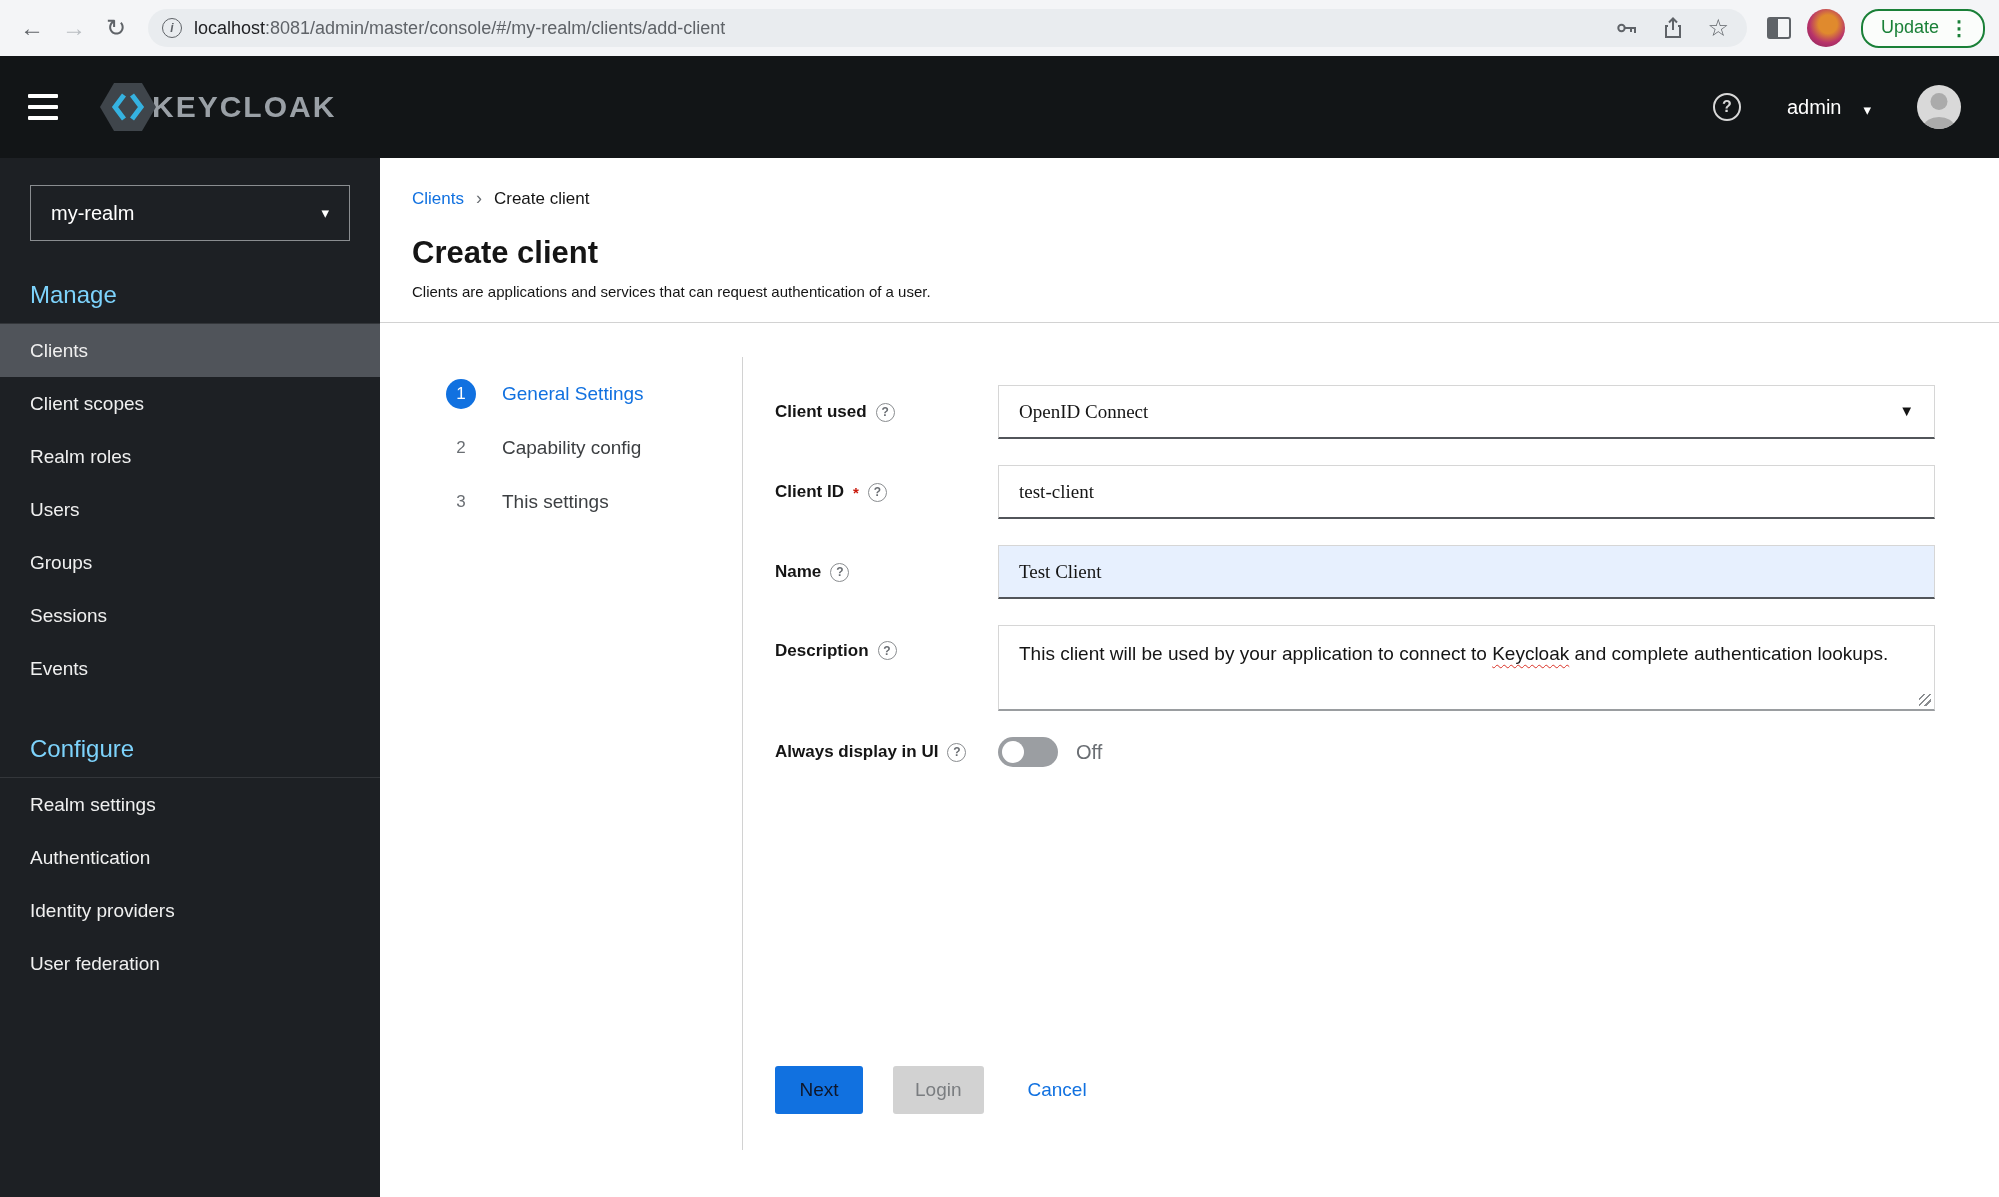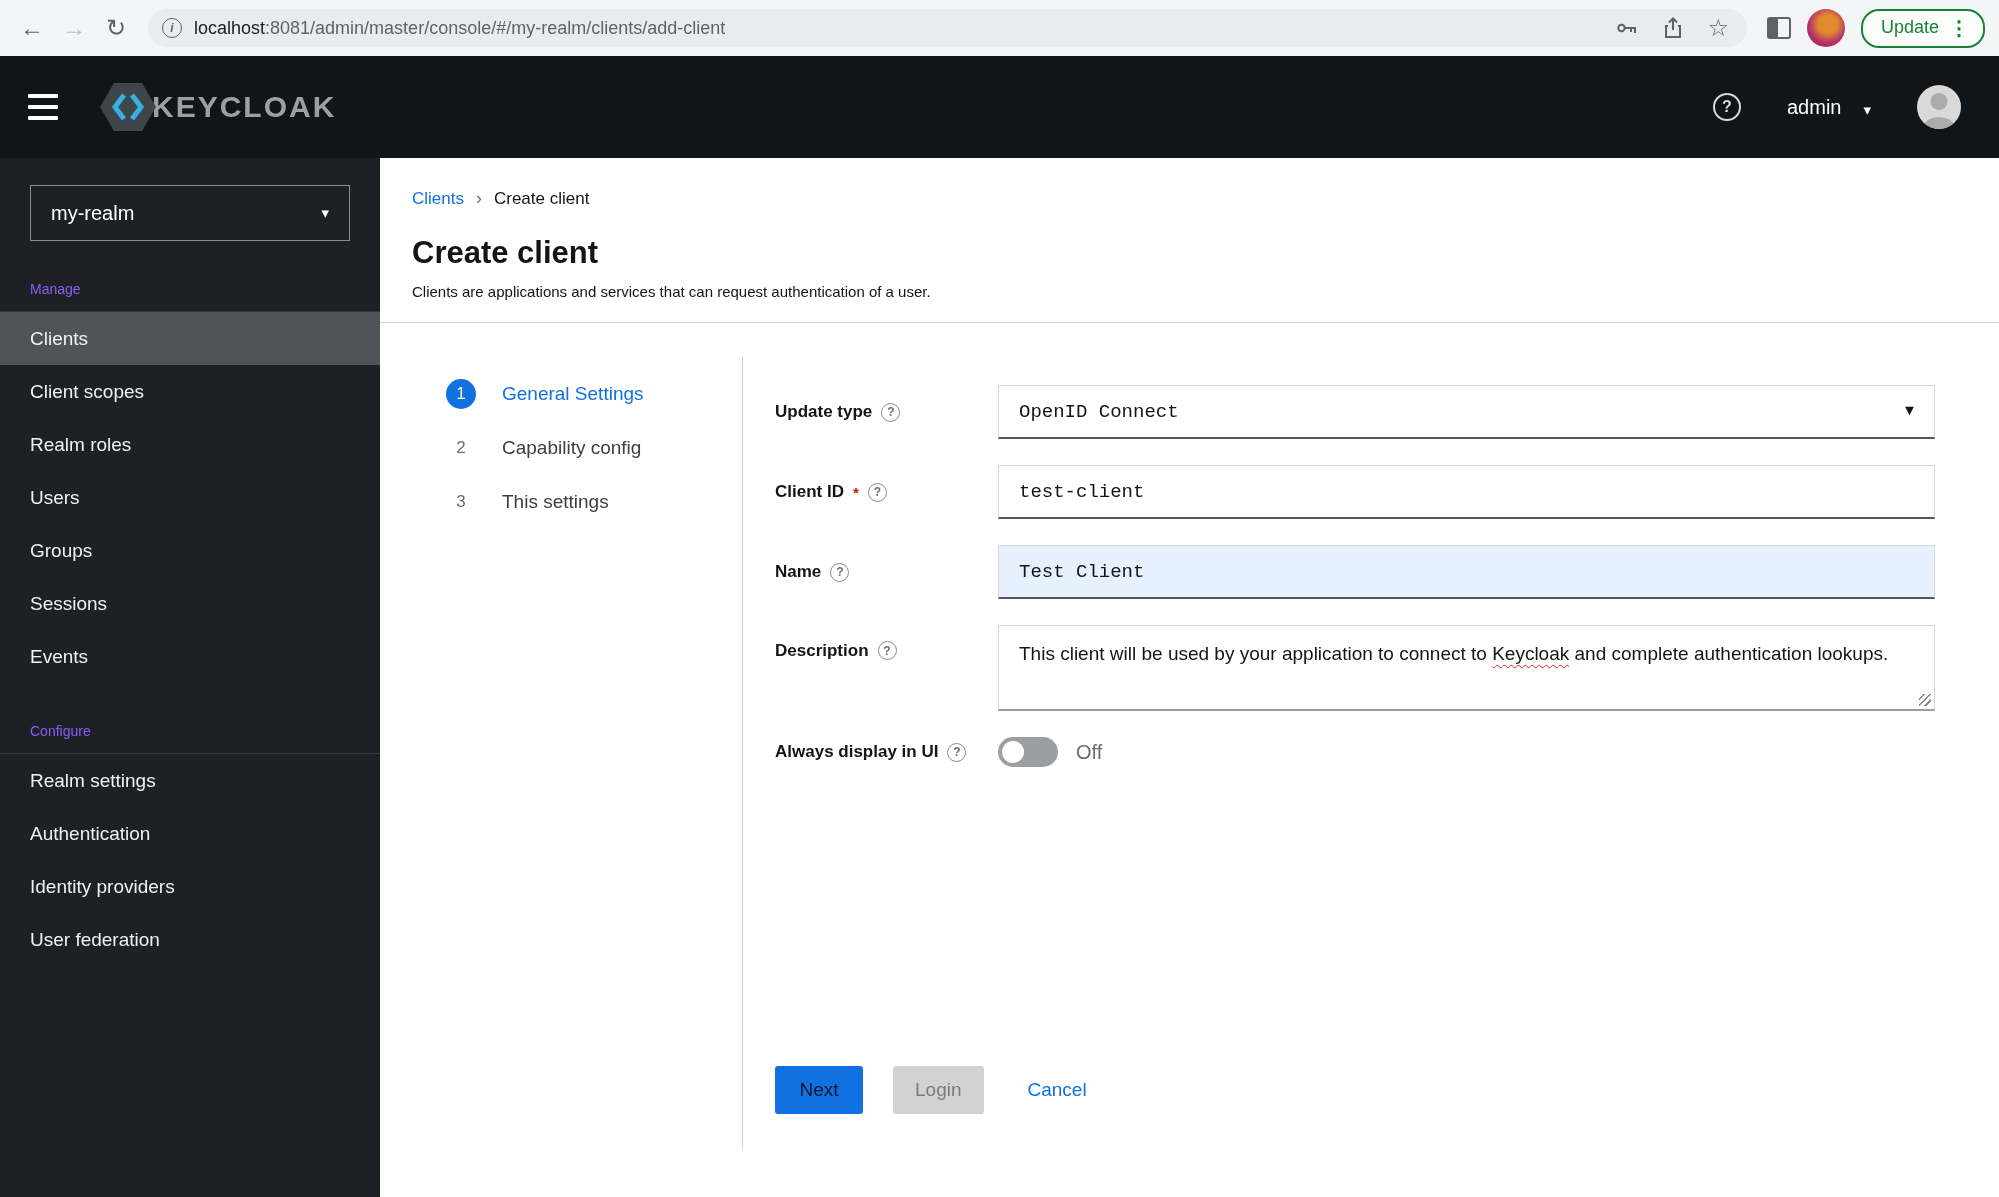--- a/index.html
+++ b/index.html
@@ -46,21 +46,21 @@
   .kc-avatar { width:44px; height:44px; border-radius:50%; background:#d9d9d9; position:relative; overflow:hidden; }
   .kc-avatar .head { position:absolute; top:8px; left:50%; transform:translateX(-50%); width:17px; height:17px; border-radius:50%; background:#ababab; }
   .kc-avatar .bod { position:absolute; bottom:-6px; left:50%; transform:translateX(-50%); width:30px; height:18px; border-radius:50% 50% 0 0; background:#ababab; }
 
   
   .app { display:flex; height:1039px; }
   .sidebar { width:380px; background:#1d2024; color:#eaeaea; flex:none; padding-top:27px; }
   .realm-select { margin:0 30px; height:56px; border:1px solid #8a8d90; display:flex; align-items:center;
                   padding:0 20px; font-size:20px; color:#fff; background:#1d2024; }
   .realm-select .caret { margin-left:auto; }
-  .nav-section-title { font-size:14px; color:#8b5cf6; padding:40px 0 14px 30px; border-bottom:1px solid #33363a; }
+  .nav-section-title { font-size:24px; color:#7dd3fc; padding:40px 0 14px 30px; border-bottom:1px solid #33363a; }
   .nav-item { height:53px; display:flex; align-items:center; padding-left:30px; font-size:19px; color:#f0f0f0; cursor:pointer; }
   .nav-item.selected { background:#50545a; }
 
   .main { flex:1; background:#fff; padding-top:30px; display:flex; flex-direction:column; }
   .breadcrumb { padding-left:32px; font-size:17px; display:flex; align-items:center; gap:12px; }
   .breadcrumb a { color:var(--accent); text-decoration:none; }
   .crumb-sep { color:#6a6e73; font-size:18px; }
   .crumb-current { color:#151515; font-weight:500; }
   .page-title { padding-left:32px; margin-top:26px; font-size:31px; font-weight:700; color:#151515; }
   .page-sub { padding-left:32px; margin-top:12px; font-size:15px; color:#151515; }
@@ -79,21 +79,21 @@
   .form-row { display:flex; margin-bottom:26px; }
   .form-label-col { width:223px; flex:none; display:flex; align-items:center; gap:9px; }
   .form-row.top-align .form-label-col { align-items:flex-start; padding-top:16px; }
   .form-label { font-size:17px; font-weight:700; color:#151515; }
   .req { color:#c9190b; font-size:15px; font-weight:700; }
   .q-ic { width:19px; height:19px; border:1px solid #8a8d90; border-radius:50%; color:#6a6e73; flex:none;
           display:flex; align-items:center; justify-content:center; font-size:12px; font-weight:700; }
   .field-col { flex:1; }
   .pf-select, .pf-input { width:100%; height:54px; background:#fff; border:1px solid #d6d6d6;
           border-bottom:2px solid #52555a; font-size:19px; color:#151515; padding:0 20px;
-          display:flex; align-items:center; font-family:Liberation Mono, monospace; }
+          display:flex; align-items:center; font-family:Liberation Serif, serif; }
   .pf-select { justify-content:space-between; cursor:pointer; }
   .pf-select .sel-caret { font-size:15px; color:#151515; }
   input.pf-input { outline:none; }
   input.autofill { background:#e7f0fe; }
   .pf-textarea { width:100%; height:86px; border:1px solid #d6d6d6; border-bottom:2px solid #9a9da0;
           font-size:19px; color:#151515; padding:12px 20px; line-height:1.65; position:relative; }
   .wavy { text-decoration:underline wavy #d93025 1px; text-underline-offset:4px; }
   .resize-grip { position:absolute; right:3px; bottom:3px; width:12px; height:12px;
           background:repeating-linear-gradient(135deg, transparent 0 3px, #8a8d90 3px 4.5px); }
   .toggle-row { display:flex; align-items:center; }
@@ -225,21 +225,21 @@
         <div class="step">
           <span class="step-num">3</span>
           <span class="step-label">This settings</span>
         </div>
       </div>
 
       <div class="form-col">
 
         <div class="form-row">
           <div class="form-label-col">
-            <span class="form-label">Update type</span>
+            <span class="form-label">Client used</span>
             <span class="q-ic">?</span>
           </div>
           <div class="field-col">
             <div class="pf-select">
               <span>OpenID Connect</span>
               <span class="sel-caret">▼</span>
             </div>
           </div>
         </div>
 

